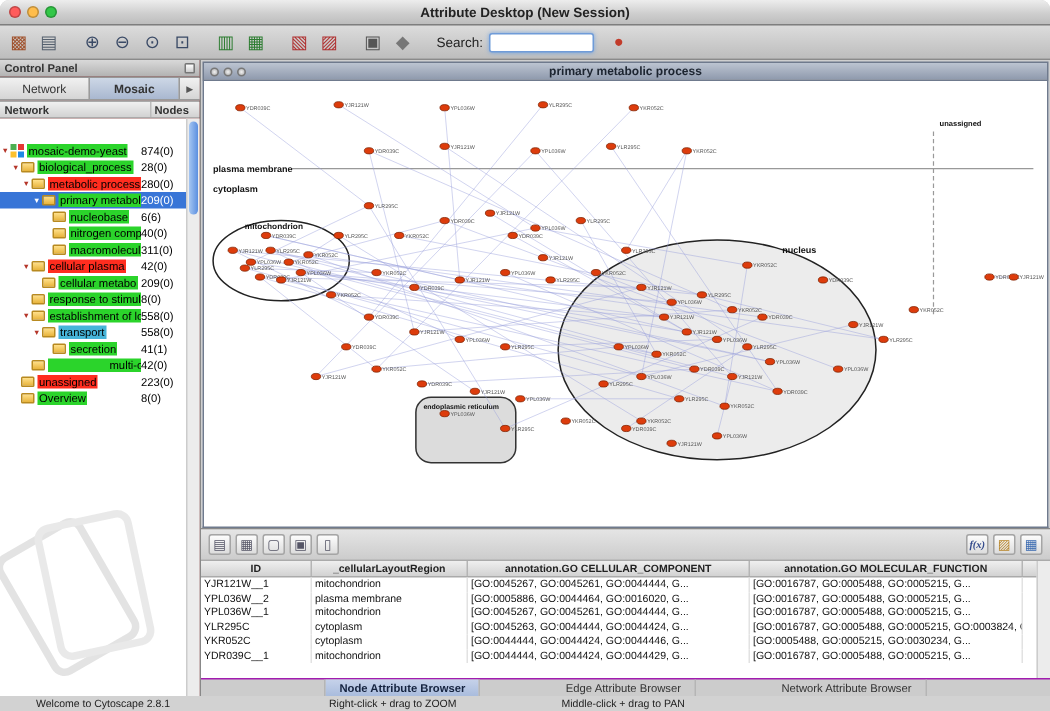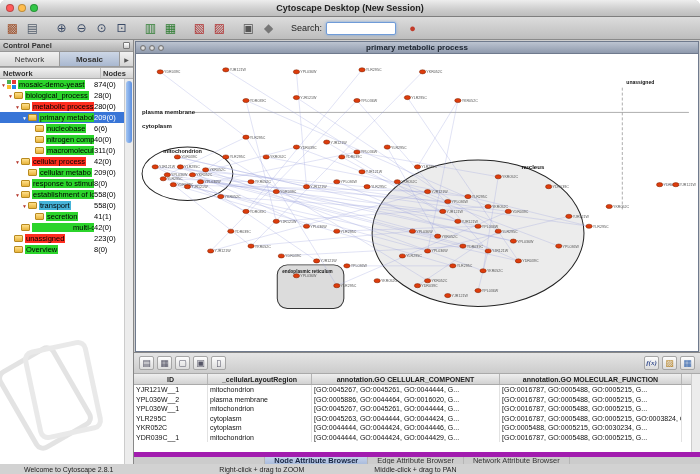--- a/index.html
+++ b/index.html
@@ -39,21 +39,21 @@
   .dropdown{height:16px;border:1px solid #999;border-radius:3px;background:linear-gradient(#ffffff,#d8d8d8);display:flex;align-items:center;font-size:7.5px;padding-left:4px;position:relative;color:#111;}
   .dropdown-arrows{position:absolute;right:1px;top:1px;bottom:1px;width:12px;border-radius:2px;background:linear-gradient(#7fb0f4,#3c78dd);color:#fff;display:flex;flex-direction:column;align-items:center;justify-content:center;font-size:5px;line-height:4px;}
   .checkbox-row{display:flex;align-items:center;gap:4px;margin-top:7px;}
   .checkbox{width:10px;height:10px;border-radius:2px;background:linear-gradient(#6fa5ee,#2e6bd6);border:1px solid #2a5cb8;color:#fff;font-size:8px;line-height:1;display:flex;align-items:center;justify-content:center;}
   .checkbox-label{font-size:8px;color:#111;}
 
   .tree-header{height:12px;display:flex;background:linear-gradient(#f0f0f0,#d2d2d2);border-top:1px solid #aaa;border-bottom:1px solid #aaa;font-size:7.5px;font-weight:bold;color:#333;flex:none;}
   .th-network{flex:1;padding-left:3px;border-right:1px solid #bbb;display:flex;align-items:center;}
   .th-nodes{width:32px;padding-left:2px;display:flex;align-items:center;}
   .tree{flex:1;background:#fff;position:relative;overflow:hidden;}
-  .tree-rows{position:absolute;top:0;left:0;right:9px;}
+  .tree-rows{position:absolute;top:16px;left:0;right:9px;}
   .tree-row{height:11px;display:flex;align-items:center;font-size:7.5px;white-space:nowrap;color:#000;}
   .tree-row.selected{background:#3875d7;color:#fff;}
   .ind{flex:none;}
   .tri{width:7px;flex:none;font-size:5px;color:#b5362a;text-align:center;}
   .selected .tri{color:#fff;}
   .folder-ico{width:9px;height:7px;flex:none;background:linear-gradient(#ffe08a,#e8b43c);border:1px solid #b88a20;border-radius:1px;margin-right:2px;}
   .grid-ico{width:9px;height:9px;flex:none;margin-right:2px;background:
     linear-gradient(#4caf50,#4caf50) 0 0/4px 4px no-repeat,
     linear-gradient(#e53935,#e53935) 5px 0/4px 4px no-repeat,
     linear-gradient(#fbc02d,#fbc02d) 0 5px/4px 4px no-repeat,
@@ -87,21 +87,21 @@
   .dp-spacer{flex:1;}
   .dp-table{flex:1;background:#fff;overflow:hidden;position:relative;min-height:0;}
   .dp-thead{display:flex;height:11px;background:linear-gradient(#efefef,#d2d2d2);border-bottom:1px solid #aaa;font-size:7px;font-weight:bold;color:#222;}
   .dp-th{border-right:1px solid #b5b5b5;padding:0 2px;display:flex;align-items:center;justify-content:center;overflow:hidden;white-space:nowrap;flex:none;}
   .dp-th.fill,.dp-td.fill{flex:1;border-right:none;}
   .dp-rows{position:absolute;top:11px;left:0;right:9px;}
   .dp-row{display:flex;height:9.5px;font-size:7px;color:#111;}
   .dp-td{border-right:1px solid #e2e2e2;padding:0 2px;overflow:hidden;white-space:nowrap;display:flex;align-items:center;flex:none;}
   .c0{width:74px;} .c1{width:104px;} .c2{width:188px;} .c3{width:182px;}
   .dp-vscroll{position:absolute;right:0;top:0;bottom:0;width:9px;background:#ececec;border-left:1px solid #ccc;}
-  .dp-tabs{height:12px;flex:none;display:flex;align-items:stretch;justify-content:center;background:#cccccc;border-top:5px solid #a21caf;}
+  .dp-tabs{height:12px;flex:none;display:flex;align-items:stretch;justify-content:center;background:#cccccc;border-top:1px solid #a21caf;gap:48px;}
   .dp-tab{font-size:7.5px;padding:0 9px;display:flex;align-items:center;color:#333;border-right:1px solid #b5b5b5;}
   .dp-tab:first-child{border-left:1px solid #b5b5b5;}
   .dp-tab.active{background:linear-gradient(#c6d2ea,#a9bcdd);font-weight:bold;color:#15233f;}
 
   
   .statusbar{height:10px;flex:none;background:#d2d2d2;display:flex;align-items:center;font-size:7px;color:#222;}
   .sb-welcome{margin-left:24px;}
   .sb-zoom{margin-left:106px;}
   .sb-pan{margin-left:70px;}
 </style>
@@ -109,21 +109,21 @@
 <body>
 
 <div class="window">
 
   <div class="titlebar">
     <div class="lights">
       <span class="light l-red"></span>
       <span class="light l-yellow"></span>
       <span class="light l-green"></span>
     </div>
-    <div class="title">Cytoscape Desktop (New Session)</div>
+    <div class="title">Attribute Desktop (New Session)</div>
   </div>
 
   <div class="toolbar">
     <div class="tb-icons">
         <span class="tb-icon" style="color: rgb(160, 82, 45);">▩</span>
         <span class="tb-icon" style="color: rgb(85, 96, 110);">▤</span>
         <span class="tb-icon gap" style="color: rgb(58, 74, 102);">⊕</span>
         <span class="tb-icon" style="color: rgb(58, 74, 102);">⊖</span>
         <span class="tb-icon" style="color: rgb(58, 74, 102);">⊙</span>
         <span class="tb-icon" style="color: rgb(58, 74, 102);">⊡</span>
@@ -214,21 +214,21 @@
               <span class="tri"></span>
               <span class="folder-ico"></span>
               <span class="chip" style="background: rgb(43, 212, 43);">macromolecule</span>
               <span class="sp"></span>
               <span class="cnt">311(0)</span>
             </div>
             <div class="tree-row">
               <span class="ind" style="width: 14px;"></span>
               <span class="tri">▼</span>
               <span class="folder-ico"></span>
-              <span class="chip" style="background: rgb(255, 45, 31);">cellular process</span>
+              <span class="chip" style="background: rgb(255, 45, 31);">cellular plasma</span>
               <span class="sp"></span>
               <span class="cnt">42(0)</span>
             </div>
             <div class="tree-row">
               <span class="ind" style="width: 21px;"></span>
               <span class="tri"></span>
               <span class="folder-ico"></span>
               <span class="chip" style="background: rgb(43, 212, 43);">cellular metabo</span>
               <span class="sp"></span>
               <span class="cnt">209(0)</span>

